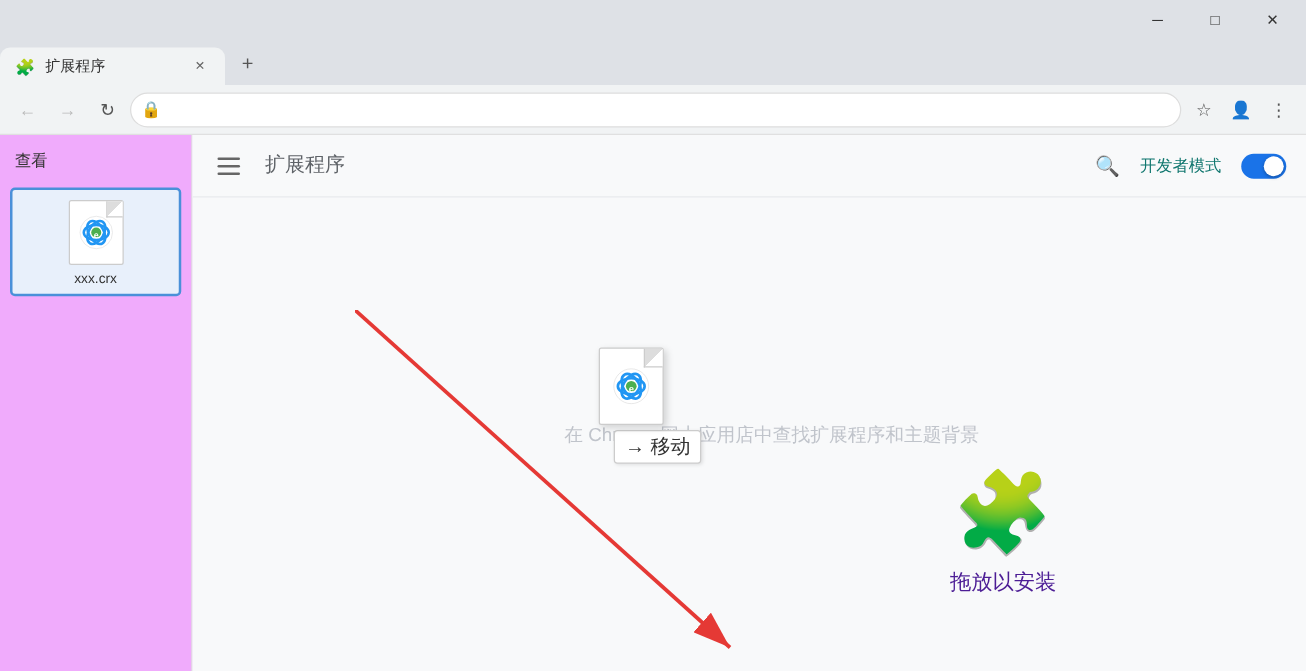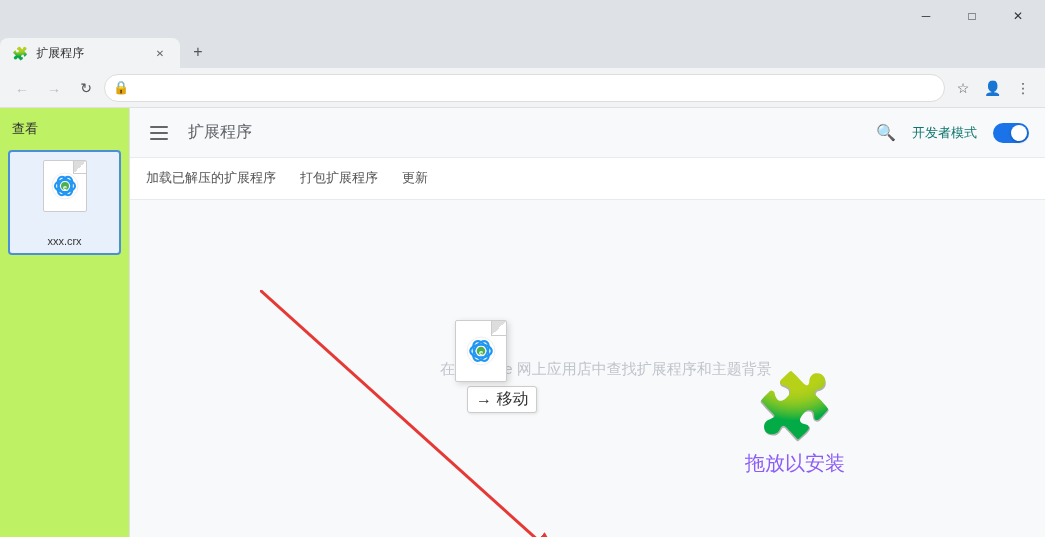--- a/index.html
+++ b/index.html
@@ -119,22 +119,22 @@
 
     
     .main-area {
       display: flex;
       flex: 1;
       overflow: hidden;
     }
 
     
     .left-panel {
-      width: 130px;
-      background: #bef264;
+      width: 154px;
+      background: #f0abfc;
       border-right: 1px solid #e0e0e0;
       display: flex;
       flex-direction: column;
       padding: 8px 0;
       flex-shrink: 0;
       overflow: hidden;
     }
     .left-panel-title {
       font-size: 13px;
       color: #333;
@@ -175,21 +175,21 @@
       position: absolute;
       top: 0; right: 0;
       width: 12px; height: 12px;
       background: linear-gradient(135deg, #ddd 50%, #fff 50%);
       border-left: 1px solid #ccc;
       border-bottom: 1px solid #ccc;
     }
     .file-label {
       font-size: 11px;
       color: #333;
-      margin-top: 21px;
+      margin-top: 3px;
       text-align: right;
     }
 
     
     .extensions-page {
       flex: 1;
       display: flex;
       flex-direction: column;
       background: #f8f9fa;
       overflow: hidden;
@@ -349,22 +349,22 @@
       flex-direction: column;
       align-items: center;
       gap: 12px;
     }
     .puzzle-icon {
       font-size: 64px;
       color: #888;
       line-height: 1;
     }
     .drop-label {
-      font-size: 20px;
-      color: #8b5cf6;
+      font-size: 17px;
+      color: #4c1d95;
     }
   </style>
 </head>
 <body>
 
 <div class="titlebar">
   <div class="titlebar-btn">─</div>
   <div class="titlebar-btn">□</div>
   <div class="titlebar-btn close">✕</div>
 </div>
@@ -423,25 +423,20 @@
         <span></span>
       </div>
       <span class="ext-header-title">扩展程序</span>
       <span class="ext-search">🔍</span>
       <span class="dev-mode-label">开发者模式</span>
       <div class="toggle-switch on">
         <div class="toggle-knob"></div>
       </div>
     </div>
 
-    <div class="ext-subheader">
-      <span class="ext-nav-item">加载已解压的扩展程序</span>
-      <span class="ext-nav-item">打包扩展程序</span>
-      <span class="ext-nav-item">更新</span>
-    </div>
 
     <div class="ext-content">
 
       <div class="watermark-text">在 Chrome 网上应用店中查找扩展程序和主题背景</div>
 
       <div class="arrow-container">
         <svg width="400" height="320" viewBox="0 0 400 320">
           <defs>
             <marker id="arrowhead" markerWidth="10" markerHeight="7" refX="10" refY="3.5" orient="auto">
               <polygon points="0 0, 10 3.5, 0 7" fill="#e53935"></polygon>

